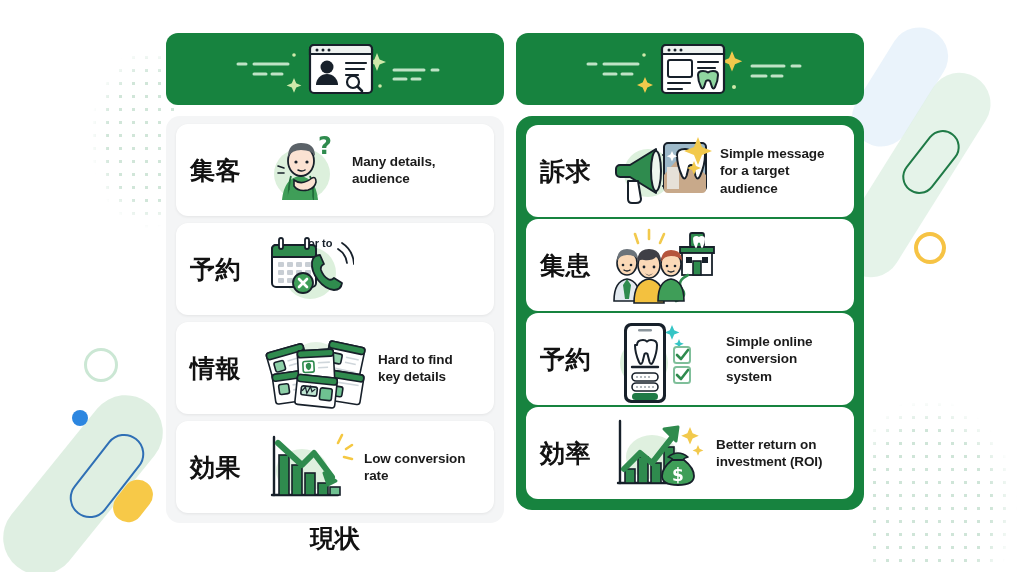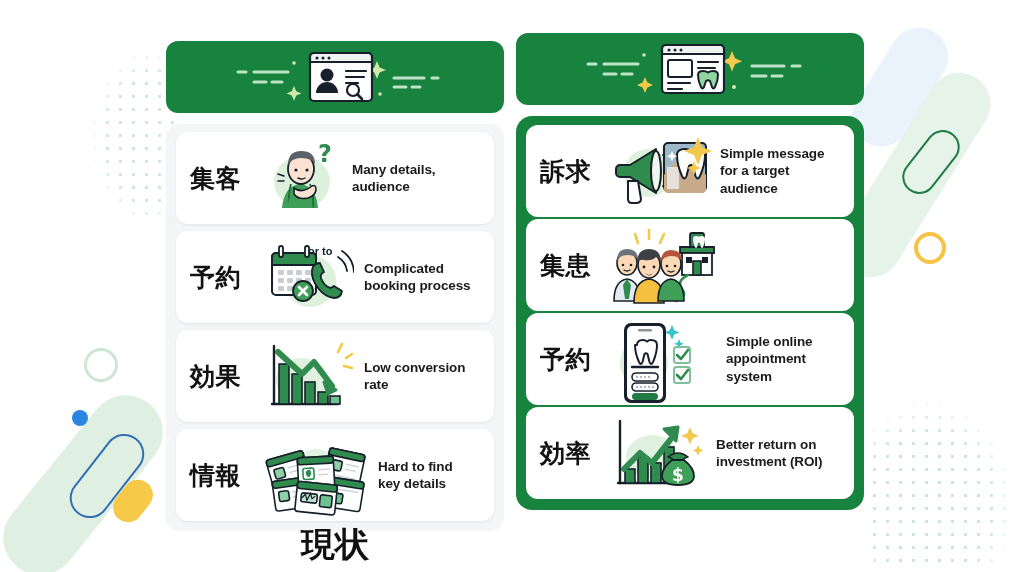--- a/index.html
+++ b/index.html
@@ -63,21 +63,21 @@
     left: 118px; top: 478px; width: 30px; height: 46px;
     background: #f7c948; border-radius: 16px; transform: rotate(38deg);
   }
   .pill-greenline {
     right: 76px; top: 126px; width: 34px; height: 72px;
     border: 2.5px solid #1f7a46; border-radius: 20px; transform: rotate(38deg);
   }
 
   
   .col { position: absolute; top: 33px; }
-  .col-left  { left: 166px; width: 338px; margin-top: 8px; }
+  .col-left  { left: 166px; width: 338px; }
   .col-right { left: 516px; width: 348px; }
 
   .banner {
     height: 72px; border-radius: 12px; background: #17833f;
     display: flex; align-items: center; justify-content: center;
     position: relative; overflow: hidden;
   }
   .banner svg { display: block; }
 
   .panel-left {
@@ -119,21 +119,21 @@
     font-size: 13.5px; line-height: 1.28; color: #1b1b1b;
     font-weight: 600; flex: 1 1 auto; white-space: pre-line;
     letter-spacing: -.1px;
   }
   .col-left .desc { margin-left: 4px; }
   .col-right .desc { margin-left: 2px; }
 
   .footlabel {
     position: absolute; top: 522px;
     font-family: "DejaVu Sans", sans-serif;
-    font-weight: 700; font-size: 34px; color: #111;
+    font-weight: 700; font-size: 25px; color: #111;
     text-align: center;
   }
   .foot-left  { left: 166px; width: 338px; }
   .foot-right { left: 516px; width: 348px; }
 </style>
 </head>
 <body>
 
 <div id="stage">
 
@@ -245,51 +245,20 @@
                   <line x1="49" y1="52" x2="41" y2="60"></line>
               </g>
             </g>
             <path d="M62 28 q-7 0 -8 7 q-1 9 6 18 q7 9 16 10 q7 0 8 -7 l-8 -5 q-3 3 -6 1 q-5 -3 -7 -9 q-1 -4 3 -6z" fill="#2f8b4e" stroke="#17202a" stroke-width="1.8" stroke-linejoin="round"></path>
             <g stroke="#17202a" stroke-width="1.8" fill="none" stroke-linecap="round">
               <path d="M80 22 q8 5 9 14"></path>
               <path d="M84 16 q11 7 12 21"></path>
             </g>
           </svg>
         </div>
-        <div class="desc">Complicated
-booking process</div>
-      </div>
-
-      <div class="card">
-        <div class="kanji">効果</div>
-        <div class="art">
-          <svg width="96" height="80" viewBox="0 0 96 80">
-            <ellipse cx="44" cy="44" rx="26" ry="22" fill="#dff0df"></ellipse>
-            <g stroke="#17202a" stroke-width="2.4" stroke-linecap="round">
-              <line x1="16" y1="10" x2="16" y2="68"></line>
-              <line x1="14" y1="68" x2="80" y2="68"></line>
-            </g>
-            <g fill="#2f8b4e" stroke="#17202a" stroke-width="1.6">
-              <rect x="21" y="28" width="10" height="40"></rect>
-              <rect x="34" y="38" width="10" height="30"></rect>
-              <rect x="47" y="46" width="10" height="22"></rect>
-              <rect x="60" y="56" width="10" height="12"></rect>
-              <rect x="72" y="60" width="10" height="8" fill="#6fc191"></rect>
-            </g>
-            <path d="M20 16 L44 38 L56 26 L74 50" stroke="#2f8b4e" stroke-width="6" fill="none" stroke-linecap="round" stroke-linejoin="round"></path>
-            <path d="M66 46 L78 54 L70 58z" fill="#2f8b4e" stroke="#2f8b4e" stroke-width="3" stroke-linejoin="round"></path>
-            <g stroke="#f5c842" stroke-width="2.6" stroke-linecap="round">
-              <line x1="80" y1="16" x2="84" y2="8"></line>
-              <line x1="88" y1="22" x2="94" y2="18"></line>
-              <line x1="86" y1="30" x2="94" y2="32"></line>
-            </g>
-          </svg>
-        </div>
-        <div class="desc">Low conversion
-rate</div>
       </div>
 
       <div class="card">
         <div class="kanji">情報</div>
         <div class="art">
           <svg width="110" height="84" viewBox="0 0 110 84">
             <circle cx="58" cy="44" r="28" fill="#e4f2e4"></circle>
             <g stroke="#17202a" stroke-width="1.6">
               <g transform="rotate(-16 30 40)">
                 <rect x="12" y="22" width="38" height="32" rx="3" fill="#fff"></rect>
@@ -343,20 +312,49 @@
                 <rect x="38" y="50" width="40" height="7" rx="3" fill="#2f8b4e"></rect>
                 <rect x="43" y="61" width="16" height="9" rx="2" fill="#bfe6d2"></rect>
                 <path d="M44 66 l3 -4 2 6 3 -7 2 5 3 -3" stroke="#17202a" stroke-width="1.2" fill="none"></path>
                 <rect x="62" y="61" width="12" height="12" rx="2" fill="#6fc191"></rect>
               </g>
             </g>
           </svg>
         </div>
         <div class="desc">Hard to find
 key details</div>
+      </div>
+
+      <div class="card">
+        <div class="kanji">効果</div>
+        <div class="art">
+          <svg width="96" height="80" viewBox="0 0 96 80">
+            <ellipse cx="44" cy="44" rx="26" ry="22" fill="#dff0df"></ellipse>
+            <g stroke="#17202a" stroke-width="2.4" stroke-linecap="round">
+              <line x1="16" y1="10" x2="16" y2="68"></line>
+              <line x1="14" y1="68" x2="80" y2="68"></line>
+            </g>
+            <g fill="#2f8b4e" stroke="#17202a" stroke-width="1.6">
+              <rect x="21" y="28" width="10" height="40"></rect>
+              <rect x="34" y="38" width="10" height="30"></rect>
+              <rect x="47" y="46" width="10" height="22"></rect>
+              <rect x="60" y="56" width="10" height="12"></rect>
+              <rect x="72" y="60" width="10" height="8" fill="#6fc191"></rect>
+            </g>
+            <path d="M20 16 L44 38 L56 26 L74 50" stroke="#2f8b4e" stroke-width="6" fill="none" stroke-linecap="round" stroke-linejoin="round"></path>
+            <path d="M66 46 L78 54 L70 58z" fill="#2f8b4e" stroke="#2f8b4e" stroke-width="3" stroke-linejoin="round"></path>
+            <g stroke="#f5c842" stroke-width="2.6" stroke-linecap="round">
+              <line x1="80" y1="16" x2="84" y2="8"></line>
+              <line x1="88" y1="22" x2="94" y2="18"></line>
+              <line x1="86" y1="30" x2="94" y2="32"></line>
+            </g>
+          </svg>
+        </div>
+        <div class="desc">Low conversion
+rate</div>
       </div>
 
     </div>
   </div>
 
   <div class="footlabel foot-left">現状</div>
 
   <div class="col col-right">
 
     <div class="banner">
@@ -512,21 +510,21 @@
             <rect x="24" y="78" width="26" height="7" rx="3.5" fill="#1f7a46"></rect>
             <g>
               <rect x="66" y="32" width="16" height="16" rx="2.5" fill="#fff" stroke="#7fbf9a" stroke-width="2"></rect>
               <path d="M69 40 l4 4 7 -9" stroke="#2f8b4e" stroke-width="2.6" fill="none" stroke-linecap="round" stroke-linejoin="round"></path>
               <rect x="66" y="52" width="16" height="16" rx="2.5" fill="#fff" stroke="#7fbf9a" stroke-width="2"></rect>
               <path d="M69 60 l4 4 7 -9" stroke="#2f8b4e" stroke-width="2.6" fill="none" stroke-linecap="round" stroke-linejoin="round"></path>
             </g>
           </svg>
         </div>
         <div class="desc">Simple online
-appointment system</div>
+conversion system</div>
       </div>
 
       <div class="card">
         <div class="kanji">効率</div>
         <div class="art">
           <svg width="100" height="80" viewBox="0 0 100 80">
             <ellipse cx="44" cy="44" rx="26" ry="22" fill="#dff0df"></ellipse>
             <g stroke="#17202a" stroke-width="2.4" stroke-linecap="round">
               <line x1="12" y1="8" x2="12" y2="70"></line>
               <line x1="10" y1="70" x2="74" y2="70"></line>

